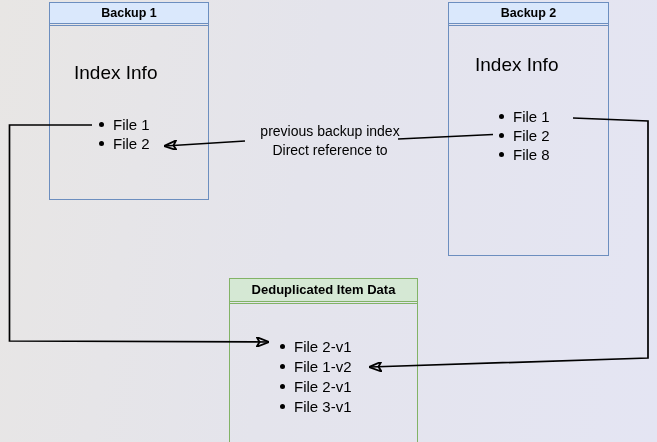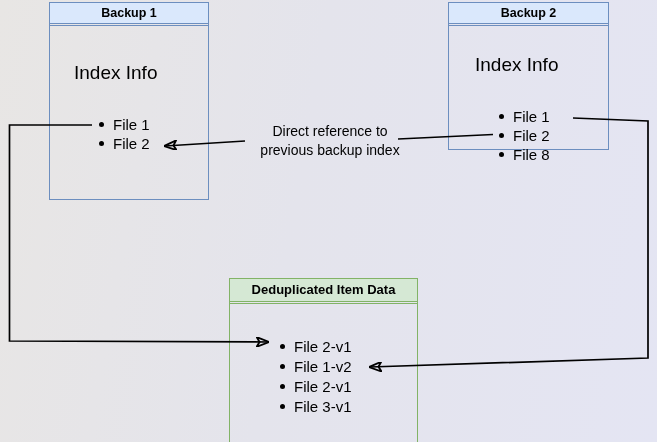--- a/index.html
+++ b/index.html
@@ -13,21 +13,21 @@
   .wires path{stroke:#000;stroke-width:1.7;fill:none;}
   .box{position:absolute;border:1.5px solid var(--bc);box-sizing:border-box;background:transparent;z-index:2;}
   .box-header{
     height:20px;line-height:20px;text-align:center;font-weight:bold;font-size:12.5px;
     background:var(--hb);border-bottom:1.5px solid var(--bc);
   }
   .divider{height:1px;border-bottom:1.5px solid var(--bc);}
   .blue{--bc:#6c8ebf;--hb:#dae8fc;}
   .green{--bc:#82b366;--hb:#d5e8d4;}
   #backup1{left:49px;top:2px;width:160px;height:198px;}
-  #backup2{left:448px;top:2px;width:161px;height:148px;}
+  #backup2{left:448px;top:2px;width:161px;height:254px;}
   #dedup{left:229px;top:278px;width:189px;height:196px;}
   #dedup .box-header{height:22px;line-height:22px;font-size:13px;}
   .subtitle{position:absolute;font-size:19px;white-space:nowrap;}
   #backup1 .subtitle{left:24px;top:59px;}
   #backup2 .subtitle{left:26px;top:51px;}
   .items{position:absolute;list-style:none;margin:0;padding:0;}
   #backup1 .items{left:49px;top:112px;}
   #backup2 .items{left:50px;top:104px;}
   #dedup .items{left:50px;top:57px;}
   .items li{display:flex;align-items:center;height:19px;font-size:15px;white-space:nowrap;}
@@ -108,17 +108,17 @@
         <span>File 2-v1</span>
       </li>
       <li>
         <span class="dot"></span>
         <span>File 3-v1</span>
       </li>
     </ul>
   </div>
 
   <div class="edge-label">
+    <div>previous backup index</div>
     <div>Direct reference to</div>
-    <div>previous backup index</div>
   </div>
 
 </div>
 
 </body></html>

